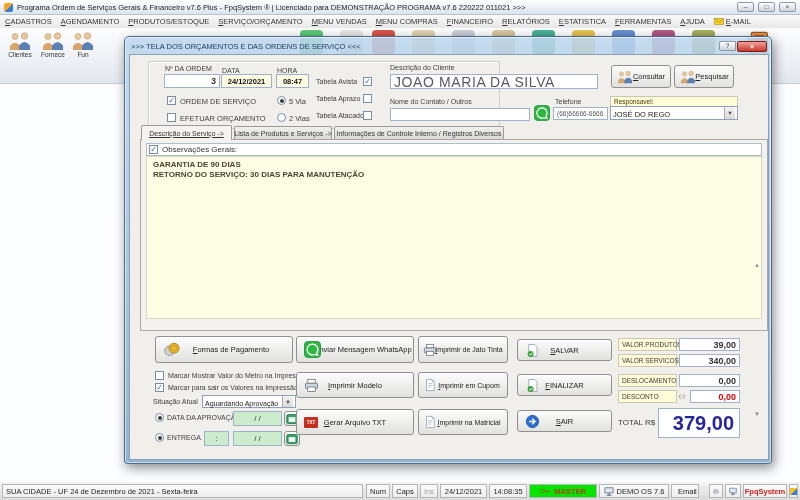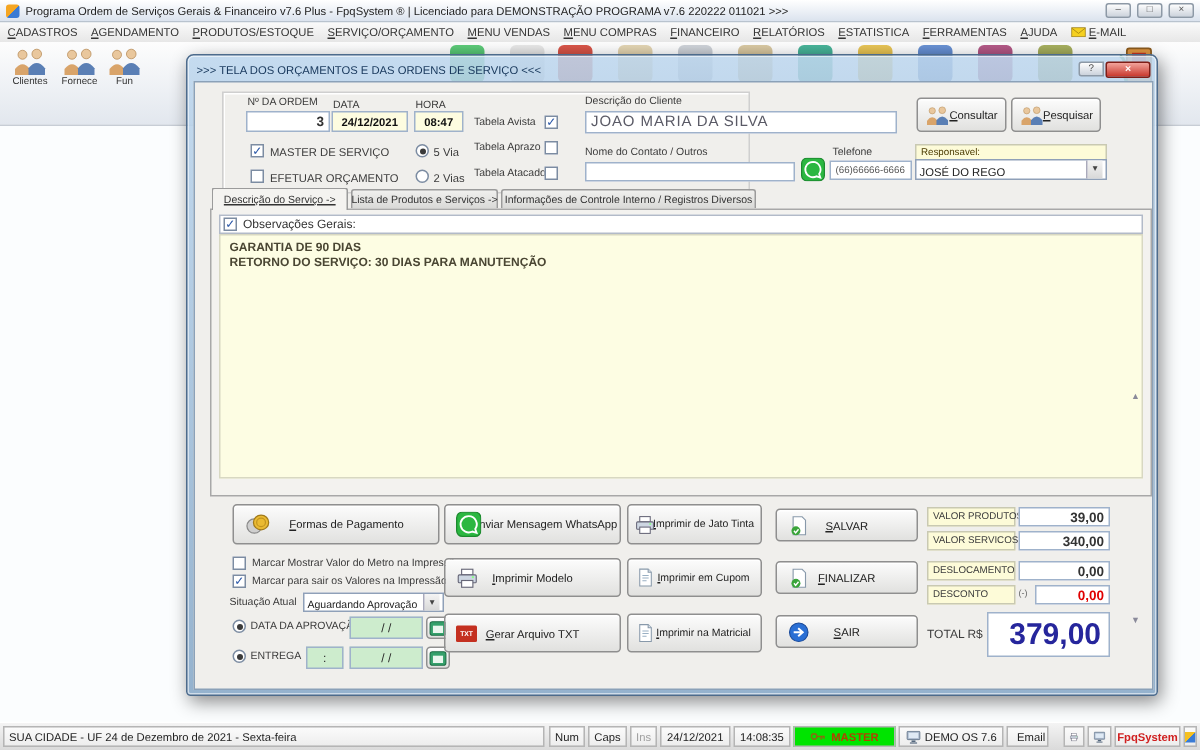--- a/index.html
+++ b/index.html
@@ -247,38 +247,38 @@
 
       <div class="gbox" style="left:18px;top:6px;width:352px;height:68px"></div>
       <div class="lbl" style="left:35px;top:10px">Nº DA ORDEM</div>
       <div class="fld right" style="left:34px;top:19px;width:56px;height:14px;font-size:9px">3</div>
       <div class="lbl" style="left:92px;top:12px">DATA</div>
       <div class="fld yellow" style="left:91px;top:19px;width:51px;height:14px;font-size:7.5px">24/12/2021</div>
       <div class="lbl" style="left:147px;top:12px">HORA</div>
       <div class="fld yellow" style="left:146px;top:19px;width:33px;height:14px;font-size:7.5px">08:47</div>
 
       <div class="chk on" style="position:absolute;left:37px;top:41px"></div>
-      <div class="lbl" style="left:50px;top:42px;font-size:7.5px">MASTER DE SERVIÇO</div>
+      <div class="lbl" style="left:50px;top:42px;font-size:7.5px">ORDEM DE SERVIÇO</div>
       <div class="chk" style="position:absolute;left:37px;top:58px"></div>
       <div class="lbl" style="left:50px;top:59px;font-size:7.5px">EFETUAR ORÇAMENTO</div>
 
       <div class="rad on" style="position:absolute;left:147px;top:41px"></div>
       <div class="lbl" style="left:159px;top:42px;font-size:7.5px">5 Via</div>
       <div class="rad" style="position:absolute;left:147px;top:58px"></div>
       <div class="lbl" style="left:159px;top:59px;font-size:7.5px">2 Vias</div>
 
       <div class="lbl" style="left:186px;top:23px">Tabela Avista</div>
       <div class="chk on" style="position:absolute;left:233px;top:22px"></div>
       <div class="lbl" style="left:186px;top:40px">Tabela Aprazo</div>
       <div class="chk" style="position:absolute;left:233px;top:39px"></div>
       <div class="lbl" style="left:186px;top:57px">Tabela Atacado</div>
       <div class="chk" style="position:absolute;left:233px;top:56px"></div>
 
       <div class="lbl" style="left:260px;top:9px">Descrição do Cliente</div>
-      <div class="fld" style="left:260px;top:19px;width:208px;height:15px;font-size:10px;letter-spacing:.6px;color:#5a5a66">JOAO MARIA DA SILVA</div>
+      <div class="fld" style="left:260px;top:19px;width:208px;height:15px;font-size:14px;letter-spacing:.6px;color:#5a5a66">JOAO MARIA DA SILVA</div>
       <div class="lbl" style="left:260px;top:43px">Nome do Contato / Outros</div>
       <div class="fld" style="left:260px;top:53px;width:140px;height:13px"></div>
       <div style="left:404px;top:50px">
         <svg width="16" height="16">
             <use href="#s-wa"></use>
           </svg>
       </div>
       <div class="lbl" style="left:425px;top:43px">Telefone</div>
       <div class="fld" style="left:423px;top:52px;width:55px;height:13px;font-size:6.5px;color:#555">(66)66666-6666</div>
 

